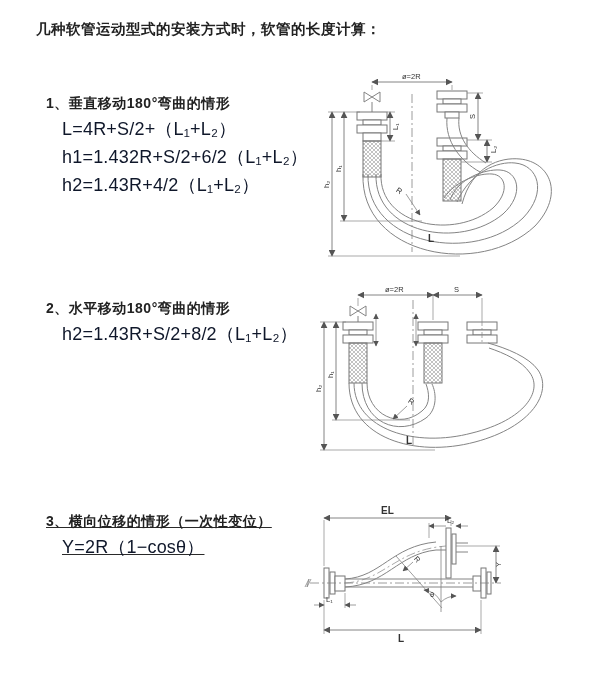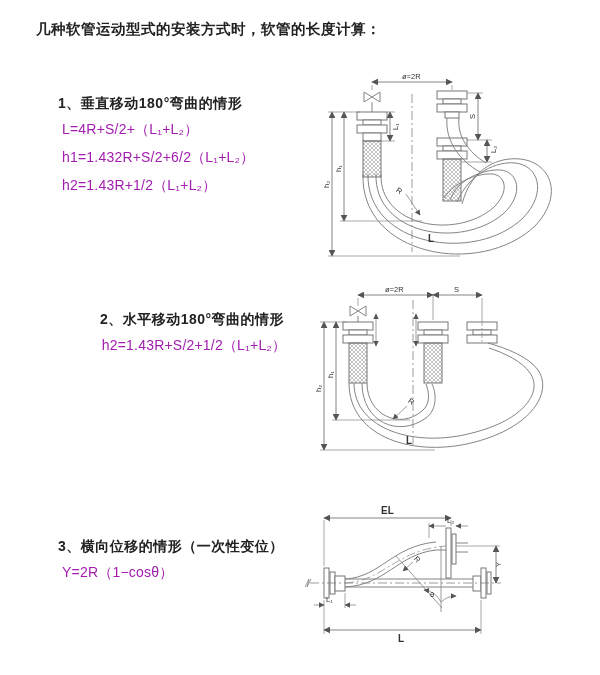--- a/index.html
+++ b/index.html
@@ -7,48 +7,48 @@
     width:600px;height:675px;background:#ffffff;position:relative;
     font-family:"Liberation Sans","DejaVu Sans",sans-serif;color:#2a2a2a;
     overflow:hidden;
   }
   .page{position:absolute;inset:0;}
   .doc-title{
     position:absolute;left:36px;top:20px;font-size:14.5px;font-weight:bold;
     letter-spacing:0.5px;color:#222;
   }
   .sec{position:absolute;left:46px;width:280px;}
-  .sec-heading{font-size:14px;font-weight:bold;color:#222;letter-spacing:0.5px;margin-bottom:8px;margin-left:12px;}
-  .formula{font-size:14px;color:#a21caf;margin:0 0 11px 16px;letter-spacing:0.2px;line-height:17px;}
+  .sec-heading{font-size:14px;font-weight:bold;color:#222;letter-spacing:0.5px;margin-bottom:8px;}
+  .formula{font-size:18px;color:#0f172a;margin:0 0 11px 16px;letter-spacing:0.2px;line-height:17px;}
   .diag{position:absolute;}
   svg{display:block;}
   svg text{font-family:"Liberation Sans","DejaVu Sans",sans-serif;fill:#333;}
   .dimtxt{font-size:7.5px;}
   .bigtxt{font-size:10px;font-weight:bold;}
 </style>
 </head>
 <body>
 
 <div class="page">
 
   <div class="doc-title">几种软管运动型式的安装方式时，软管的长度计算：</div>
 
   <div class="sec" style="top:95px;">
     <div class="sec-heading">1、垂直移动180°弯曲的情形</div>
     <div class="formula">L=4R+S/2+（L₁+L₂）</div>
     <div class="formula">h1=1.432R+S/2+6/2（L₁+L₂）</div>
-    <div class="formula">h2=1.43R+1/2（L₁+L₂）</div>
-  </div>
-
-  <div class="sec" style="top:311px;text-align:center;">
+    <div class="formula">h2=1.43R+4/2（L₁+L₂）</div>
+  </div>
+
+  <div class="sec" style="top:300px;">
     <div class="sec-heading">2、水平移动180°弯曲的情形</div>
-    <div class="formula">h2=1.43R+S/2+1/2（L₁+L₂）</div>
-  </div>
-
-  <div class="sec" style="top:538px;">
+    <div class="formula">h2=1.43R+S/2+8/2（L₁+L₂）</div>
+  </div>
+
+  <div class="sec" style="top:513px;text-decoration:underline;">
     <div class="sec-heading">3、横向位移的情形（一次性变位）</div>
     <div class="formula">Y=2R（1−cosθ）</div>
   </div>
 
   <div class="diag" style="left:310px;top:66px;">
     <svg width="272" height="198" viewBox="0 0 272 198">
       <defs>
         <marker id="arr" viewBox="0 0 10 10" refX="9" refY="5" markerWidth="7" markerHeight="7" orient="auto-start-reverse">
           <path d="M0,0 L10,5 L0,10 z" fill="#555"></path>
         </marker>

